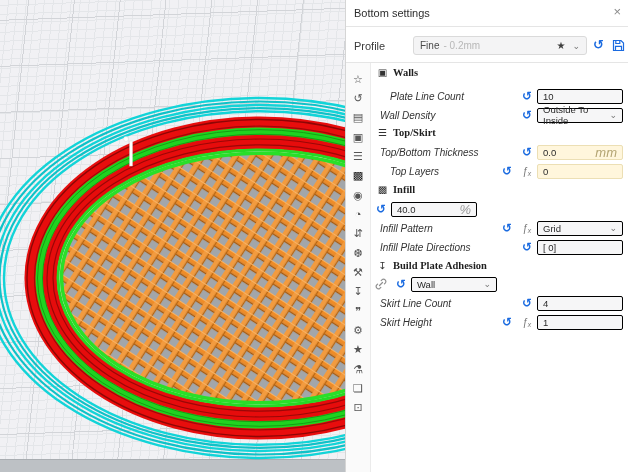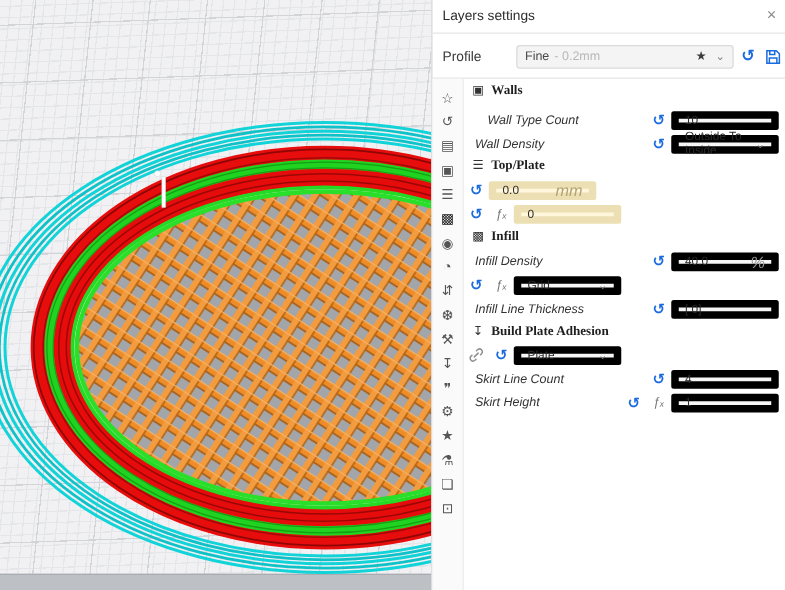--- a/index.html
+++ b/index.html
@@ -38,21 +38,21 @@
   .sidebar{position:absolute;left:0;top:0;bottom:0;width:24px;background:#fafafa;border-right:1px solid #ebebeb;}
   .sideicon{position:absolute;left:0;width:24px;height:16px;text-align:center;line-height:16px;font-size:11px;color:#555;}
   .sideicon.active{color:#141414;}
   .rows{position:absolute;left:25px;right:0;top:0;bottom:0;}
   .row{position:absolute;left:0;right:5px;height:16px;display:flex;align-items:center;}
   .lbl{flex:1;font-style:italic;font-size:10px;color:#333;padding-left:9px;white-space:nowrap;overflow:hidden;}
   .lbl.ind{padding-left:19px;}
   .slot{width:20px;display:flex;justify-content:center;align-items:center;}
   .reset{color:#1b6be0;font-size:12px;font-weight:bold;line-height:14px;}
   .fx{color:#777;font-size:10px;font-style:italic;}
-  .field{width:86px;height:15px;box-sizing:border-box;border:6px solid #000000;background:#f6f6f7;border-radius:2px;display:flex;align-items:center;padding:0 5px;font-size:9.5px;color:#2a2a2a;}
+  .field{width:86px;height:15px;box-sizing:border-box;border:1px solid #000000;background:#f6f6f7;border-radius:2px;display:flex;align-items:center;padding:0 5px;font-size:9.5px;color:#2a2a2a;}
   .field.warn{background:#fff6dc;border-color:#ecdfb4;}
   .unit{margin-left:auto;color:#9a9a9a;font-size:13px;font-style:italic;}
   .warn .unit{color:#b3a472;}
   .chev{margin-left:auto;color:#777;font-size:9px;}
   .srow{font-weight:bold;font-size:10.5px;color:#1f1f1f;}
   .sicon{width:13px;margin-left:5px;text-align:center;font-size:10px;color:#333;font-weight:normal;}
   .stitle{margin-left:4px;font-family:Liberation Serif, serif;}
 </style>
 </head>
 <body>
@@ -100,21 +100,21 @@
       </g>
       <g>
         <circle cx="126" cy="139" r="2.4" fill="#ffffff" stroke="#d8d8d8" stroke-width="0.5"></circle>
         <rect x="129.5" y="141" width="3" height="25" fill="#ffffff" stroke="#cfcfcf" stroke-width="0.4"></rect>
       </g>
     </svg>
 
   </div>
 
   <div class="panel">
-    <div class="panel-title">Layers settings</div>
+    <div class="panel-title">Bottom settings</div>
     <div class="close-btn">×</div>
     <div class="hr hr1"></div>
 
     <div class="profile-label">Profile</div>
     <div class="profile-dd">
       <span class="profile-name">Fine</span>
       <span class="profile-detail">- 0.2mm</span>
       <span class="profile-star">★</span>
       <span class="profile-chev">⌄</span>
     </div>
@@ -150,21 +150,21 @@
       </div>
 
       <div class="rows">
 
         <div class="row srow" style="top:1px">
           <span class="sicon">▣</span>
           <span class="stitle">Walls</span>
         </div>
 
         <div class="row" style="top:25px">
-          <span class="lbl ind">Wall Type Count</span>
+          <span class="lbl ind">Plate Line Count</span>
           <span class="slot">
               <span class="reset">↺</span>
             </span>
           <span class="field">
             <span>10</span>
           </span>
         </div>
 
         <div class="row" style="top:44px">
           <span class="lbl">Wall Density</span>
@@ -172,76 +172,78 @@
               <span class="reset">↺</span>
             </span>
           <span class="field dd">
             <span>Outside To Inside</span>
             <span class="chev">⌄</span>
           </span>
         </div>
 
         <div class="row srow" style="top:61px">
           <span class="sicon">☰</span>
-          <span class="stitle">Top/Plate</span>
+          <span class="stitle">Top/Skirt</span>
         </div>
 
         <div class="row" style="top:81px">
+          <span class="lbl">Top/Bottom Thickness</span>
           <span class="slot">
               <span class="reset">↺</span>
             </span>
           <span class="field warn">
             <span>0.0</span>
             <span class="unit">mm</span>
           </span>
         </div>
 
         <div class="row" style="top:100px">
+          <span class="lbl ind">Top Layers</span>
           <span class="slot">
               <span class="reset">↺</span>
             </span>
           <span class="slot">
               <span class="fx">ƒₓ</span>
             </span>
           <span class="field warn">
             <span>0</span>
           </span>
         </div>
 
         <div class="row srow" style="top:118px">
           <span class="sicon">▩</span>
           <span class="stitle">Infill</span>
         </div>
 
         <div class="row" style="top:138px">
-          <span class="lbl">Infill Density</span>
           <span class="slot">
               <span class="reset">↺</span>
             </span>
           <span class="field">
             <span>40.0</span>
             <span class="unit">%</span>
           </span>
         </div>
 
         <div class="row" style="top:157px">
+          <span class="lbl">Infill Pattern</span>
           <span class="slot">
               <span class="reset">↺</span>
             </span>
           <span class="slot">
               <span class="fx">ƒₓ</span>
             </span>
           <span class="field dd">
             <span>Grid</span>
             <span class="chev">⌄</span>
           </span>
         </div>
 
         <div class="row" style="top:176px">
-          <span class="lbl">Infill Line Thickness</span>
+          <span class="lbl">Infill Plate Directions</span>
           <span class="slot">
               <span class="reset">↺</span>
             </span>
           <span class="field">
             <span>[ 0]</span>
           </span>
         </div>
 
         <div class="row srow" style="top:194px">
           <span class="sicon">↧</span>
@@ -251,21 +253,21 @@
         <div class="row" style="top:213px">
           <span class="slot">
             <svg width="12" height="12" viewBox="0 0 12 12">
               <path d="M4.5 7.5 L7.5 4.5 M6.2 2.6 l1-1 a2.3 2.3 0 0 1 3.2 3.2 l-1 1 M5.8 9.4 l-1 1 a2.3 2.3 0 0 1 -3.2 -3.2 l1 -1" fill="none" stroke="#8f8f8f" stroke-width="1.2" stroke-linecap="round"></path>
             </svg>
           </span>
           <span class="slot">
               <span class="reset">↺</span>
             </span>
           <span class="field dd">
-            <span>Plate</span>
+            <span>Wall</span>
             <span class="chev">⌄</span>
           </span>
         </div>
 
         <div class="row" style="top:232px">
           <span class="lbl">Skirt Line Count</span>
           <span class="slot">
               <span class="reset">↺</span>
             </span>
           <span class="field">

